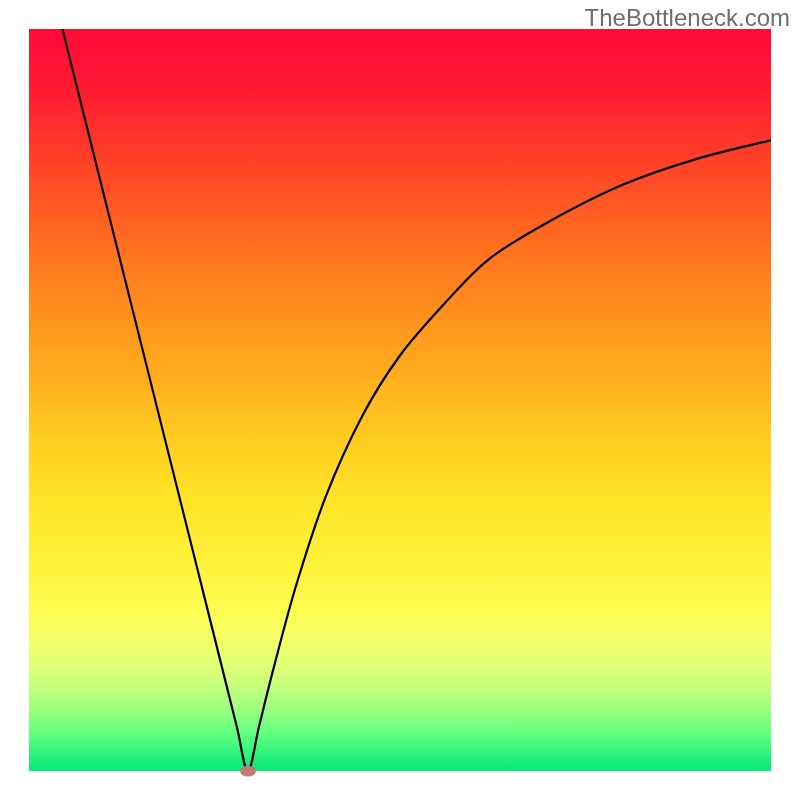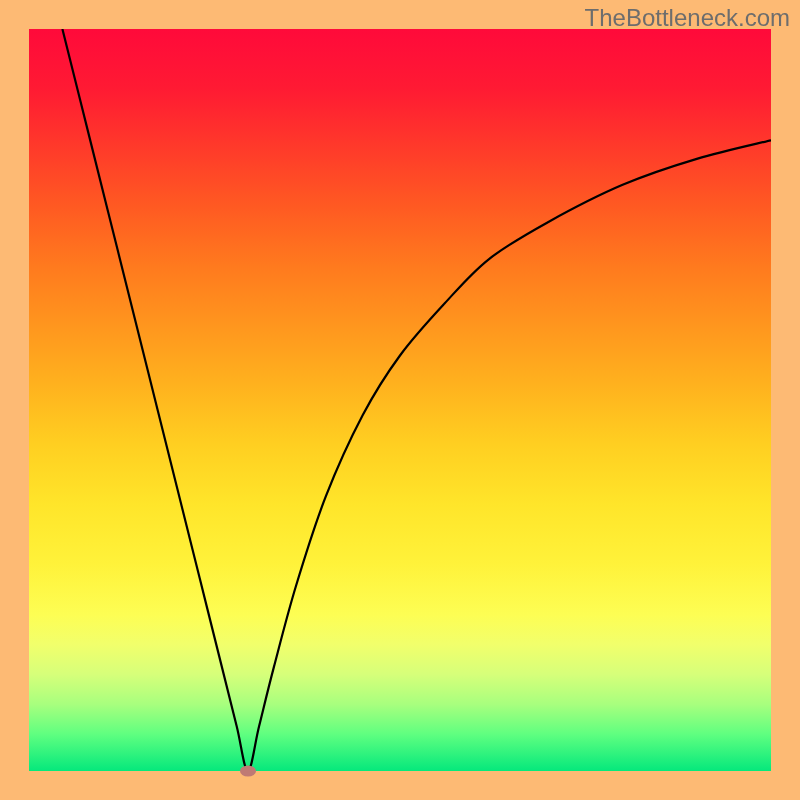--- a/index.html
+++ b/index.html
@@ -10,21 +10,21 @@
     background: #000;
     overflow: hidden;
     font-family: Arial, Helvetica, sans-serif;
   }
   .frame {
     position: absolute;
     left: 0;
     top: 0;
     width: 800px;
     height: 800px;
-    background: #fdba74;
+    background: #ffffff;
   }
   .plot-area {
     position: absolute;
     left: 29px;
     top: 29px;
     width: 742px;
     height: 742px;
     background: linear-gradient(to bottom,
       #ff0a3a 0%,
       #ff1a33 8%,

